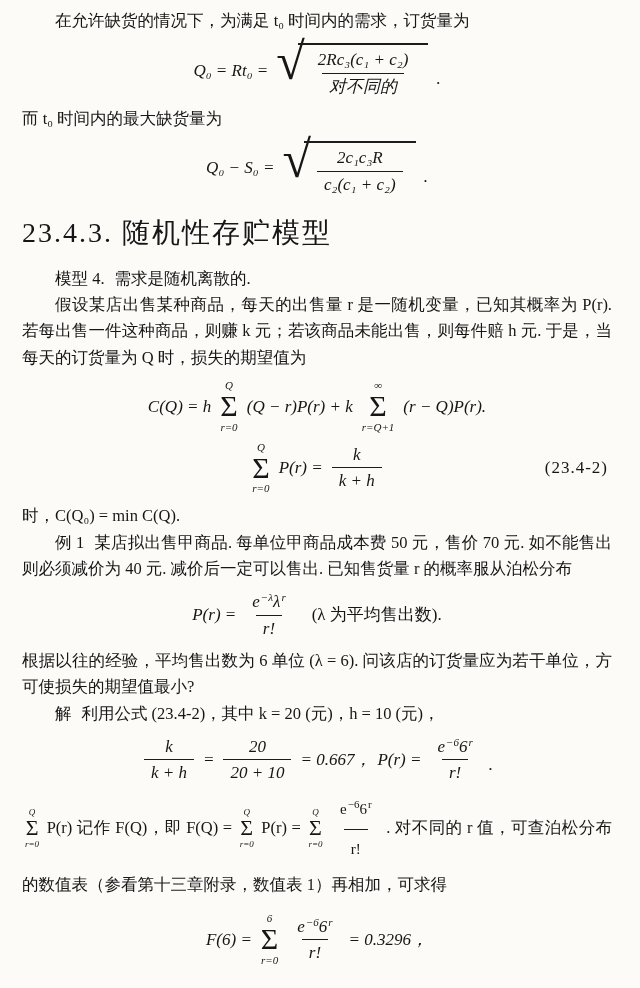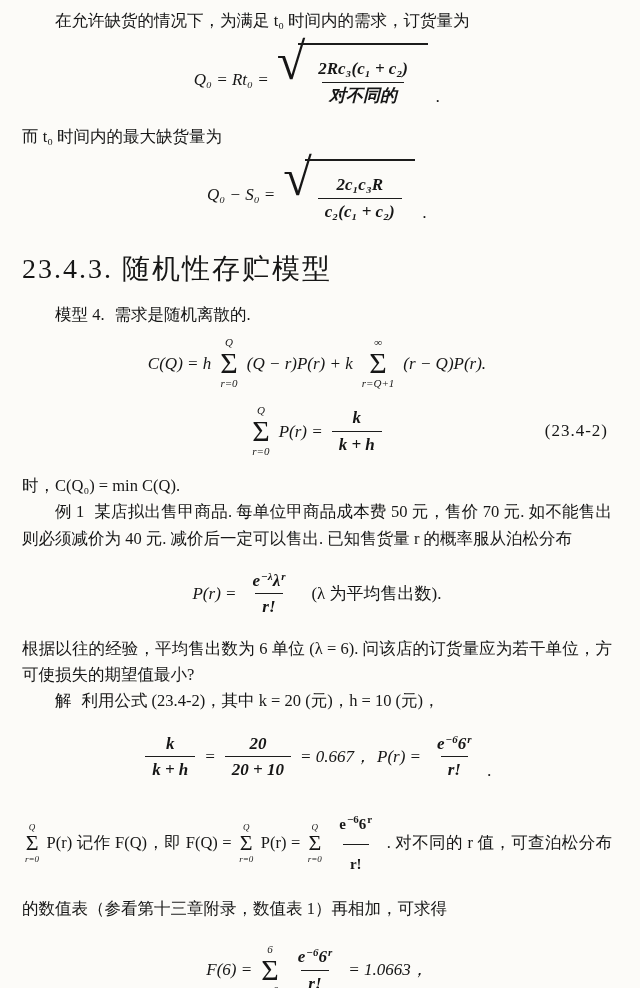--- a/index.html
+++ b/index.html
@@ -20,21 +20,21 @@
     margin:16px 0 10px 0;text-indent:0;
   }
   
   .formula-row{
     display:flex;justify-content:center;align-items:center;
     gap:6px;margin:9px 0;position:relative;
     font-style:italic;font-size:17px;line-height:1.25;
   }
   .upright{font-style:normal;}
   .frac{display:inline-flex;flex-direction:column;align-items:center;
-        text-align:center;vertical-align:middle;margin:9px 3px;font-weight:bold;}
+        text-align:center;vertical-align:middle;margin:0 3px;}
   .frac .num{padding:0 7px 2px;white-space:nowrap;}
   .frac .den{border-top:1.6px solid #1c1c1c;padding:2px 7px 0;white-space:nowrap;}
   .frac.inline{font-size:15px;vertical-align:middle;}
   .sup{font-size:11px;position:relative;top:-6px;margin-left:1px;}
   .sqrt{display:inline-flex;align-items:flex-start;margin:0 2px;font-style:italic;}
   .sqrt .radical{font-size:52px;line-height:1;font-style:normal;
                  margin:-7px -7px 0 0;}
   .sqrt .sqrt-body{border-top:2px solid #1c1c1c;padding:4px 10px 0 10px;}
   .sum{display:inline-flex;flex-direction:column;align-items:center;
        line-height:1;vertical-align:middle;margin:0 3px;font-style:italic;}
@@ -84,20 +84,21 @@
     </span>
     <span class="tail">.</span>
   </div>
 
   <p class="section-heading">23.4.3. 随机性存贮模型</p>
 
   <p class="para indent">
     <span class="bold-label">模型 4.</span><span>需求是随机离散的.</span>
   </p>
 
+  <p class="para indent">假设某店出售某种商品，每天的出售量 r 是一随机变量，已知其概率为 P(r). 若每出售一件这种商品，则赚 k 元；若该商品未能出售，则每件赔 h 元. 于是，当每天的订货量为 Q 时，损失的期望值为</p>
 
   <div class="formula-row">
     <span>C(Q) = h</span>
     <span class="sum">
       <span class="sum-top">Q</span>
       <span class="sigma">Σ</span>
       <span class="sum-bot">r=0</span>
     </span>
     <span>(Q − r)P(r) + k</span>
     <span class="sum">
@@ -192,16 +193,16 @@
     <span>F(6) =</span>
     <span class="sum">
       <span class="sum-top">6</span>
       <span class="sigma">Σ</span>
       <span class="sum-bot">r=0</span>
     </span>
     <span class="frac">
       <span class="num"><span>e</span><span class="sup">−6</span><span>6</span><span class="sup">r</span></span>
       <span class="den">r!</span>
     </span>
-    <span>= 1.0663，</span>
+    <span>= 0.3296，</span>
   </div>
 
 </div>
 
 </body></html>

